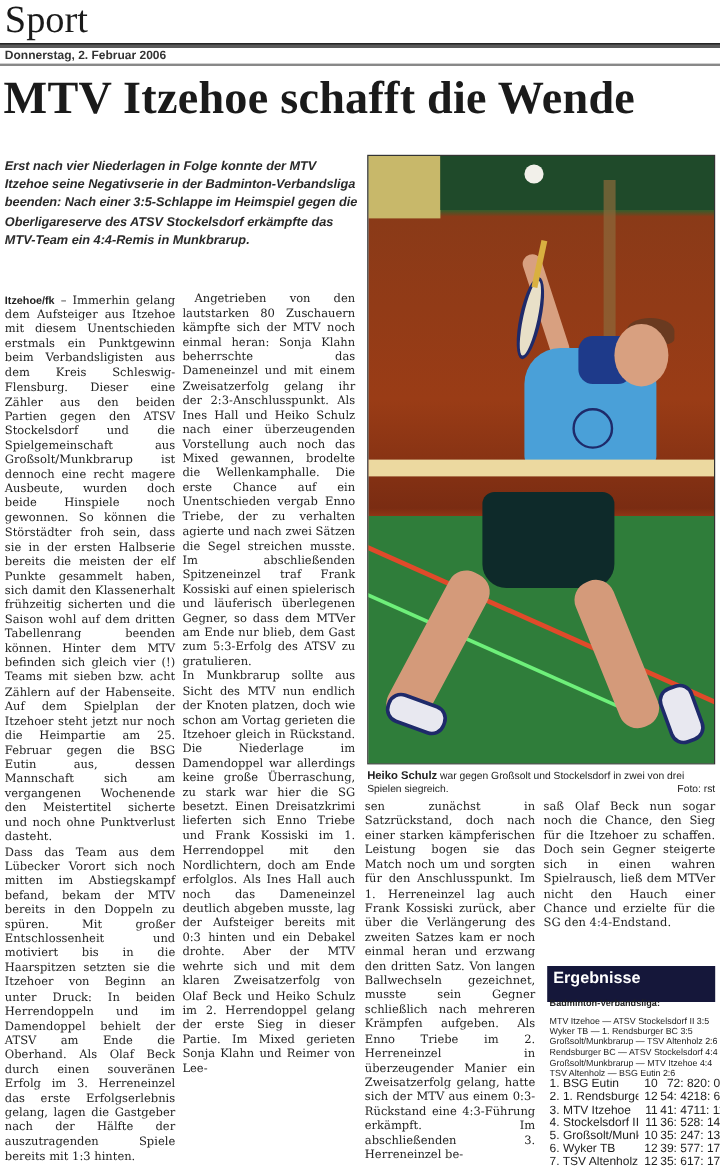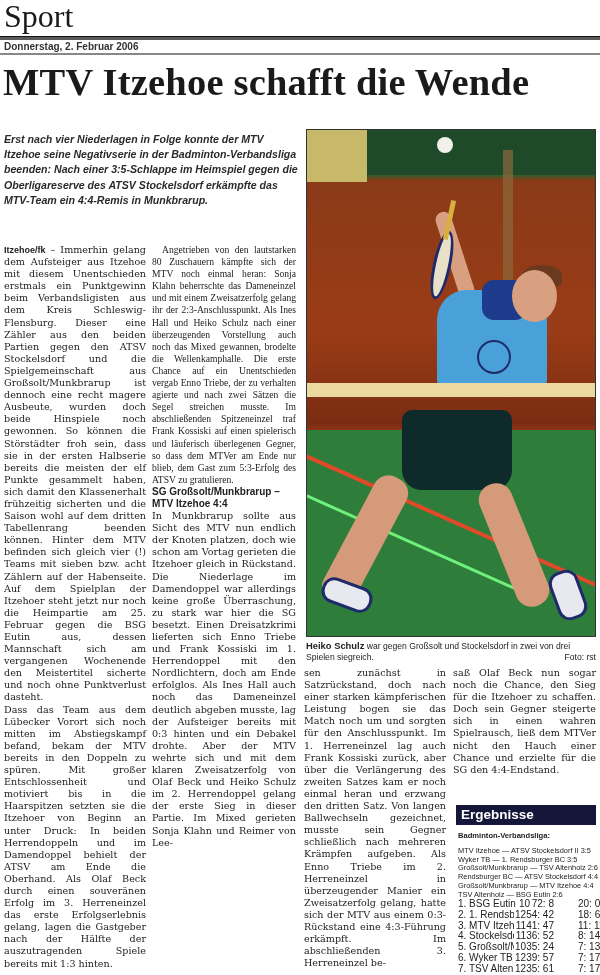--- a/index.html
+++ b/index.html
@@ -14,21 +14,21 @@
   .headline { position:absolute; left:3px; top:60px; font-family:"Liberation Serif", serif; font-weight:bold; font-size:38.5px; line-height:44px; letter-spacing:0.2px; color:#1a1a1a; white-space:nowrap; }
 
   .lead { position:absolute; left:4px; top:132px; width:296px; font-family:Liberation Sans, sans-serif; font-style:italic; font-weight:bold; font-size:10.6px; line-height:15.2px; color:#2a2a2a; }
 
   .col { position:absolute; font-family:"DejaVu Serif", serif; font-size:9.6px; line-height:12.1px; text-align:justify; color:#222; hyphens:manual; }
   .col1 { left:4px; top:244px; width:142px; }
   .col2 { left:152px; top:244px; width:144px; }
   .col3 { left:304px; top:667px; width:142px; }
   .col4 { left:453px; top:667px; width:143px; }
   .col p { margin:0; }
-  .col .indent { text-indent:10px;font-family:Liberation Serif, serif; }
+  .col .indent { text-indent:10px; }
   .dateline-inline { font-family:"Liberation Sans", sans-serif; font-weight:bold; font-size:9px; }
   .subhead { font-family:"Liberation Sans", sans-serif; font-weight:bold; font-size:10px; line-height:12.1px; text-align:left; }
 
   .photo { position:absolute; left:306px; top:129px; width:290px; height:508px; overflow:hidden; border:1px solid #333;
     background: linear-gradient(180deg, #2d4a22 0%, #3a5a2a 9%, #8a3a18 10%, #9a3c16 40%, #7a2c12 58%, #9b3a17 60%, #3b6a2e 63%, #2e7a38 100%); }
   .photo .wallpanel { position:absolute; left:0; top:0; width:60px; height:52px; background:#c8b86a; }
   .photo .greenwall { position:absolute; left:60px; top:0; width:230px; height:45px; background:#1f4a2a; }
   .photo .shuttle { position:absolute; left:130px; top:7px; width:16px; height:16px; border-radius:50%; background:#f2f0ea; }
   .photo .pillar { position:absolute; left:196px; top:20px; width:10px; height:200px; background:#8c6a3a; opacity:.7; }
   .photo .net { position:absolute; left:0; top:253px; width:290px; height:14px; background:#ecd9a0; }
@@ -46,53 +46,52 @@
   .photo .shorts { position:absolute; left:95px; top:280px; width:110px; height:80px; background:#0e2a2a; border-radius:10px 10px 20px 20px; }
   .photo .leg1 { position:absolute; left:40px; top:340px; width:36px; height:140px; background:#d49a7a; transform:rotate(28deg); border-radius:16px; }
   .photo .leg2 { position:absolute; left:190px; top:350px; width:34px; height:130px; background:#d49a7a; transform:rotate(-22deg); border-radius:16px; }
   .photo .shoe1 { position:absolute; left:14px; top:452px; width:52px; height:26px; background:#e8e8f0; border:3px solid #1e2a6a; border-radius:12px; transform:rotate(20deg); }
   .photo .shoe2 { position:absolute; left:246px; top:440px; width:30px; height:50px; background:#e8e8f0; border:3px solid #1e2a6a; border-radius:12px; transform:rotate(-20deg); }
 
   .caption { position:absolute; left:306px; top:640px; width:290px; font-family:"Liberation Sans", sans-serif; font-size:8.6px; line-height:11px; color:#222; }
   .caption b { font-weight:bold; font-size:9.4px; }
   .caption .credit { float:right; }
 
-  .results-header { position:absolute; left:456px; top:805px; width:140px; height:20px; background:#15173a; color:#fff; font-family:"Liberation Sans", sans-serif; font-weight:bold; font-size:13.5px; line-height:20px; padding-left:5px; }
+  .results-header { position:absolute; left:456px; top:805px; width:140px; height:30px; background:#15173a; color:#fff; font-family:"Liberation Sans", sans-serif; font-weight:bold; font-size:13.5px; line-height:20px; padding-left:5px; }
   .results-league { position:absolute; left:458px; top:831px; font-family:"Liberation Sans", sans-serif; font-weight:bold; font-size:7.6px; line-height:10px; color:#222; }
   .matches { position:absolute; left:458px; top:847px; width:140px; font-family:"Liberation Sans", sans-serif; font-size:7.4px; line-height:8.7px; color:#222; }
   .match-row { display:flex; justify-content:flex-start; white-space:nowrap; overflow:hidden; }
   .match-row .m-name { overflow:hidden; }
   .match-row .m-score { padding-left:2px; }
   .standings { position:absolute; left:458px; top:899px; width:140px; font-family:"Liberation Sans", sans-serif; font-size:10px; line-height:10.8px; color:#222; }
   .st-row { display:flex; white-space:nowrap; }
   .st-row .s-team { width:74px; overflow:hidden; }
   .st-row .s-games { width:16px; text-align:right; }
   .st-row .s-sets { width:30px; text-align:right; }
-  .st-row .s-pts { width:20px; text-align:right;margin-left:24px; }
+  .st-row .s-pts { width:20px; text-align:right; }
 </style>
 </head>
 <body>
 
 <div class="section-title">Sport</div>
 <div class="rule-top"></div>
 <div class="dateline">Donnerstag, 2. Februar 2006</div>
 <div class="rule-bottom"></div>
 
 <h1 class="headline">MTV Itzehoe schafft die Wende</h1>
 
 <p class="lead">Erst nach vier Niederlagen in Folge konnte der MTV Itzehoe seine Negativserie in der Badminton-Verbandsliga beenden: Nach einer 3:5-Schlappe im Heimspiel gegen die Oberligareserve des ATSV Stockelsdorf erkämpfte das MTV-Team ein 4:4-Remis in Munkbrarup.</p>
 
 <div class="col col1">
   <p><span class="dateline-inline">Itzehoe/fk</span><span> – Immerhin gelang dem Aufsteiger aus Itzehoe mit diesem Unentschieden erstmals ein Punktgewinn beim Verbandsligisten aus dem Kreis Schleswig-Flensburg. Dieser eine Zähler aus den beiden Partien gegen den ATSV Stockelsdorf und die Spielgemeinschaft aus Großsolt/Munkbrarup ist dennoch eine recht magere Ausbeute, wurden doch beide Hinspiele noch gewonnen. So können die Störstädter froh sein, dass sie in der ersten Halbserie bereits die meisten der elf Punkte gesammelt haben, sich damit den Klassenerhalt frühzeitig sicherten und die Saison wohl auf dem dritten Tabellenrang beenden können. Hinter dem MTV befinden sich gleich vier (!) Teams mit sieben bzw. acht Zählern auf der Habenseite. Auf dem Spielplan der Itzehoer steht jetzt nur noch die Heimpartie am 25. Februar gegen die BSG Eutin aus, dessen Mannschaft sich am vergangenen Wochenende den Meistertitel sicherte und noch ohne Punktverlust dasteht.</span></p>
   <p>Dass das Team aus dem Lübecker Vorort sich noch mitten im Abstiegskampf befand, bekam der MTV bereits in den Doppeln zu spüren. Mit großer Entschlossenheit und motiviert bis in die Haarspitzen setzten sie die Itzehoer von Beginn an unter Druck: In beiden Herrendoppeln und im Damendoppel behielt der ATSV am Ende die Oberhand. Als Olaf Beck durch einen souveränen Erfolg im 3. Herreneinzel das erste Erfolgserlebnis gelang, lagen die Gastgeber nach der Hälfte der auszutragenden Spiele bereits mit 1:3 hinten.</p>
 </div>
 
 <div class="col col2">
   <p class="indent">Angetrieben von den lautstarken 80 Zuschauern kämpfte sich der MTV noch einmal heran: Sonja Klahn beherrschte das Dameneinzel und mit einem Zweisatzerfolg gelang ihr der 2:3-Anschlusspunkt. Als Ines Hall und Heiko Schulz nach einer überzeugenden Vorstellung auch noch das Mixed gewannen, brodelte die Wellenkamphalle. Die erste Chance auf ein Unentschieden vergab Enno Triebe, der zu verhalten agierte und nach zwei Sätzen die Segel streichen musste. Im abschließenden Spitzeneinzel traf Frank Kossiski auf einen spielerisch und läuferisch überlegenen Gegner, so dass dem MTVer am Ende nur blieb, dem Gast zum 5:3-Erfolg des ATSV zu gratulieren.</p>
-  <p class="subhead">SG Großsolt/Munkbrarup – MTV Itzehoe 4:4</p>
   <p>In Munkbrarup sollte aus Sicht des MTV nun endlich der Knoten platzen, doch wie schon am Vortag gerieten die Itzehoer gleich in Rückstand. Die Niederlage im Damendoppel war allerdings keine große Überraschung, zu stark war hier die SG besetzt. Einen Dreisatzkrimi lieferten sich Enno Triebe und Frank Kossiski im 1. Herrendoppel mit den Nordlichtern, doch am Ende erfolglos. Als Ines Hall auch noch das Dameneinzel deutlich abgeben musste, lag der Aufsteiger bereits mit 0:3 hinten und ein Debakel drohte. Aber der MTV wehrte sich und mit dem klaren Zweisatzerfolg von Olaf Beck und Heiko Schulz im 2. Herrendoppel gelang der erste Sieg in dieser Partie. Im Mixed gerieten Sonja Klahn und Reimer von Lee-</p>
 </div>
 
 <div class="photo" role="img" aria-label="Badminton player Heiko Schulz reaching for the shuttlecock">
   <div class="wallpanel"></div>
   <div class="greenwall"></div>
   <div class="shuttle"></div>
   <div class="pillar"></div>
   <div class="floor"></div>
   <div class="line-red"></div>

